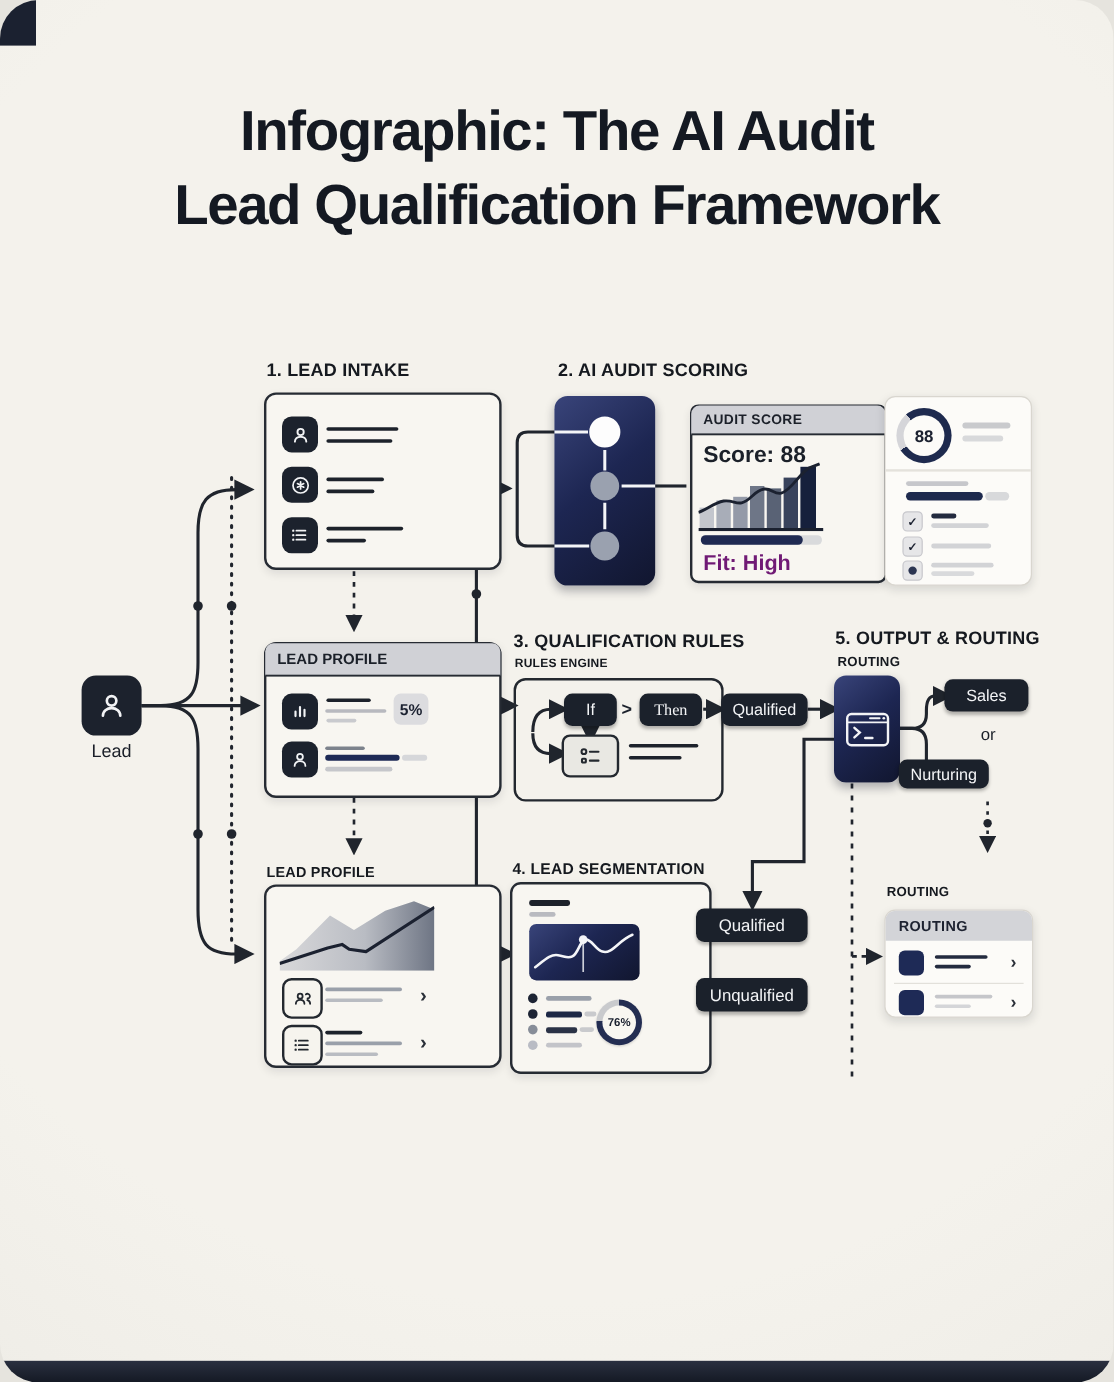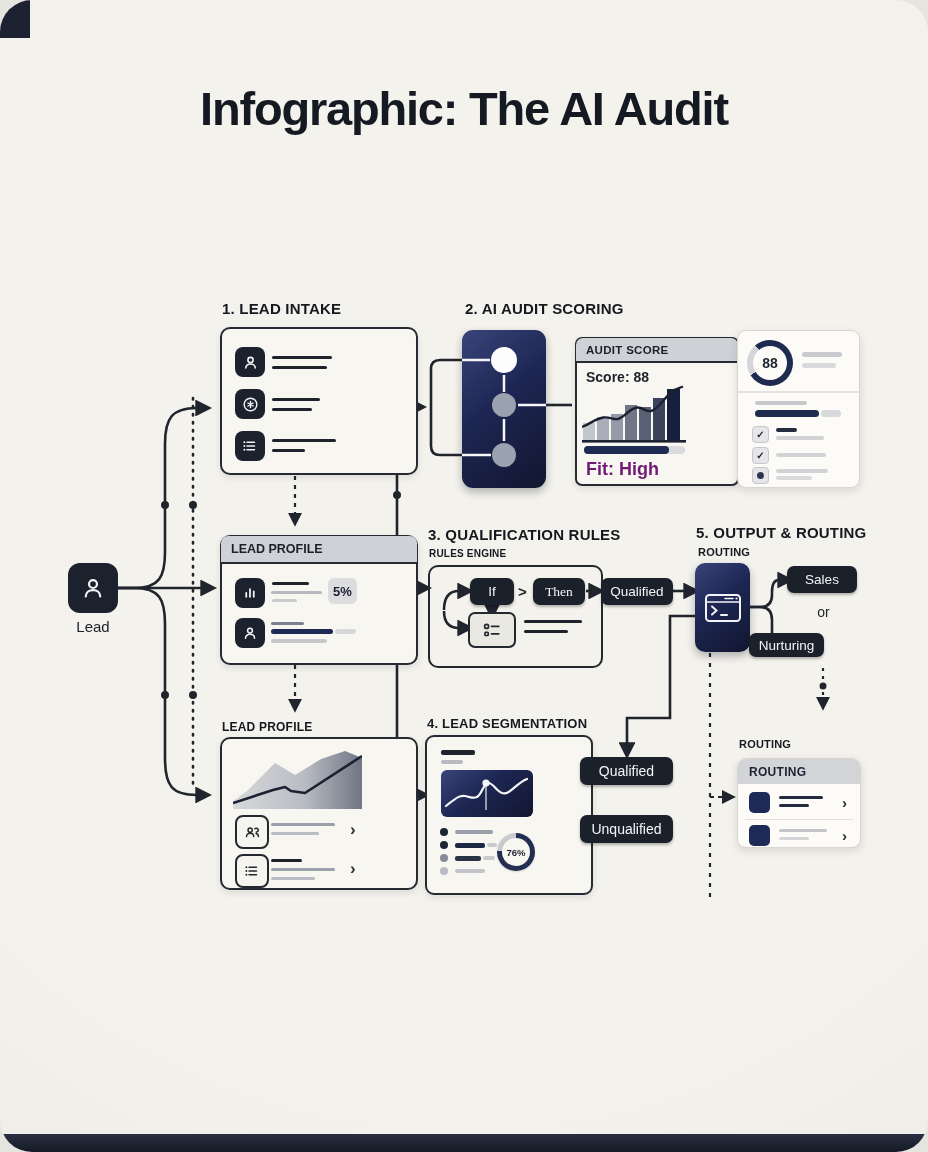--- a/index.html
+++ b/index.html
@@ -32,20 +32,21 @@
 </head>
 <body>
 
 <div class="canvas">
 
   <div class="abs" style="left:0;top:0;width:30px;height:38px;background:#1b2130;"></div>
   <div class="abs" style="left:0;top:1134px;width:928px;height:18px;background:linear-gradient(180deg,#2a3040,#141924);"></div>
 
   <div class="abs title" style="left:0;top:78px;">
     <div>Infographic: The AI Audit</div>
+    <div>Lead Qualification Framework</div>
   </div>
 
   <svg class="abs" width="928" height="1152" viewBox="0 0 928 1152" style="left:0;top:0;pointer-events:none;">
     <defs>
       <marker id="ar" viewBox="0 0 10 10" refX="1" refY="5" markerWidth="6.5" markerHeight="6.5" orient="auto">
         <path d="M0 0L10 5L0 10Z" fill="#20252d"></path>
       </marker>
     </defs>
     <g fill="none" stroke="#20252d" stroke-width="2.6">
       <path d="M118 588 H202" marker-end="url(#ar)"></path>
@@ -193,21 +194,21 @@
           <path d="M42 89 V111"></path>
       </g>
       <circle cx="42" cy="30" r="13" fill="#fdfdfd"></circle>
       <circle cx="42" cy="75" r="12" fill="#9aa1af"></circle>
       <circle cx="42" cy="125" r="12" fill="#9aa1af"></circle>
     </svg>
   </div>
 
   <div class="card" style="left:575px;top:337px;width:117px;height:145px;border-radius:7px;border-width:2px;">
     <div class="hdr" style="height:23px;font-size:11.5px;letter-spacing:.3px;border-bottom-width:2px;">AUDIT SCORE</div>
-    <div class="abs" style="left:9px;top:30px;font-size:14px;font-weight:600;color:#1b2029;">Score: 88</div>
+    <div class="abs" style="left:9px;top:30px;font-size:19px;font-weight:600;color:#1b2029;">Score: 88</div>
     <svg class="abs" width="106" height="58" viewBox="0 0 106 58" style="left:5px;top:46px;">
       <g>
         <rect x="1" y="38" width="12" height="17" fill="#c3c6cd"></rect>
         <rect x="15" y="32" width="12" height="23" fill="#a8adb8"></rect>
         <rect x="29" y="29" width="12" height="26" fill="#949aa8"></rect>
         <rect x="43" y="20" width="12" height="35" fill="#6e7687"></rect>
         <rect x="57" y="22" width="12" height="33" fill="#596275"></rect>
         <rect x="71" y="13" width="12" height="42" fill="#39435c"></rect>
         <rect x="85" y="4" width="13" height="51" fill="#16203c"></rect>
       </g>

